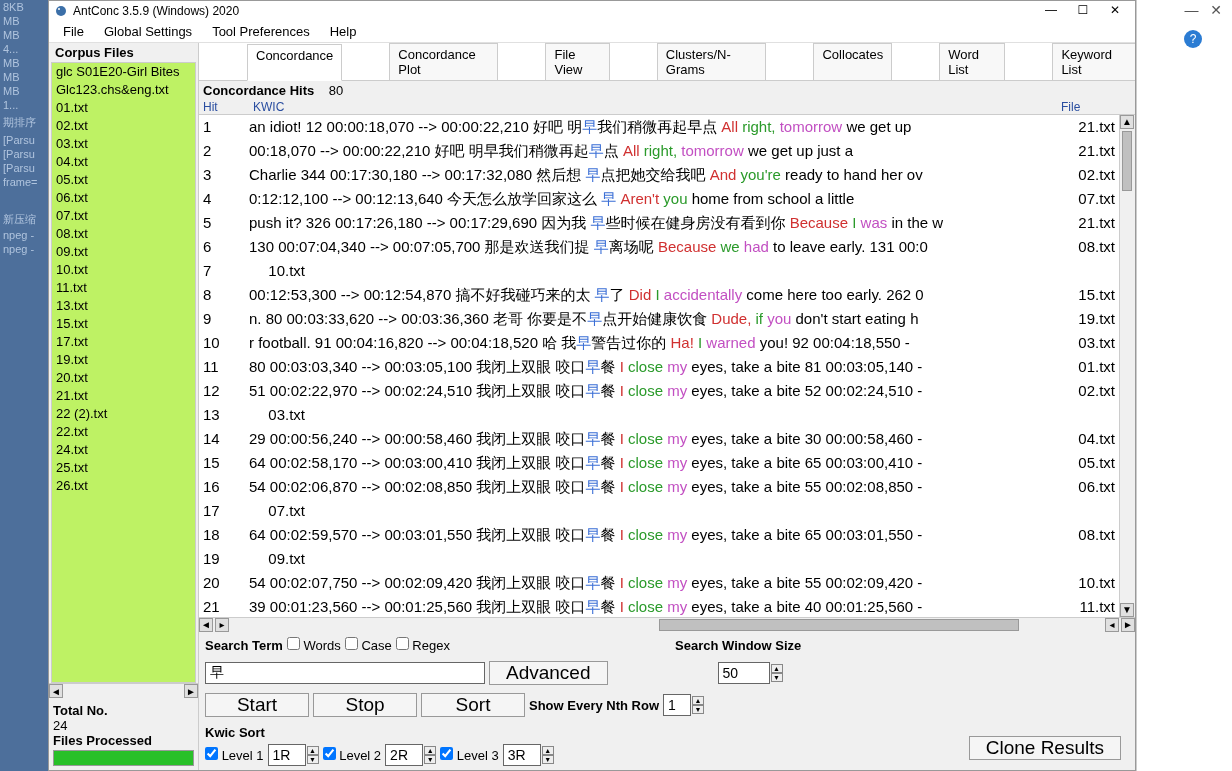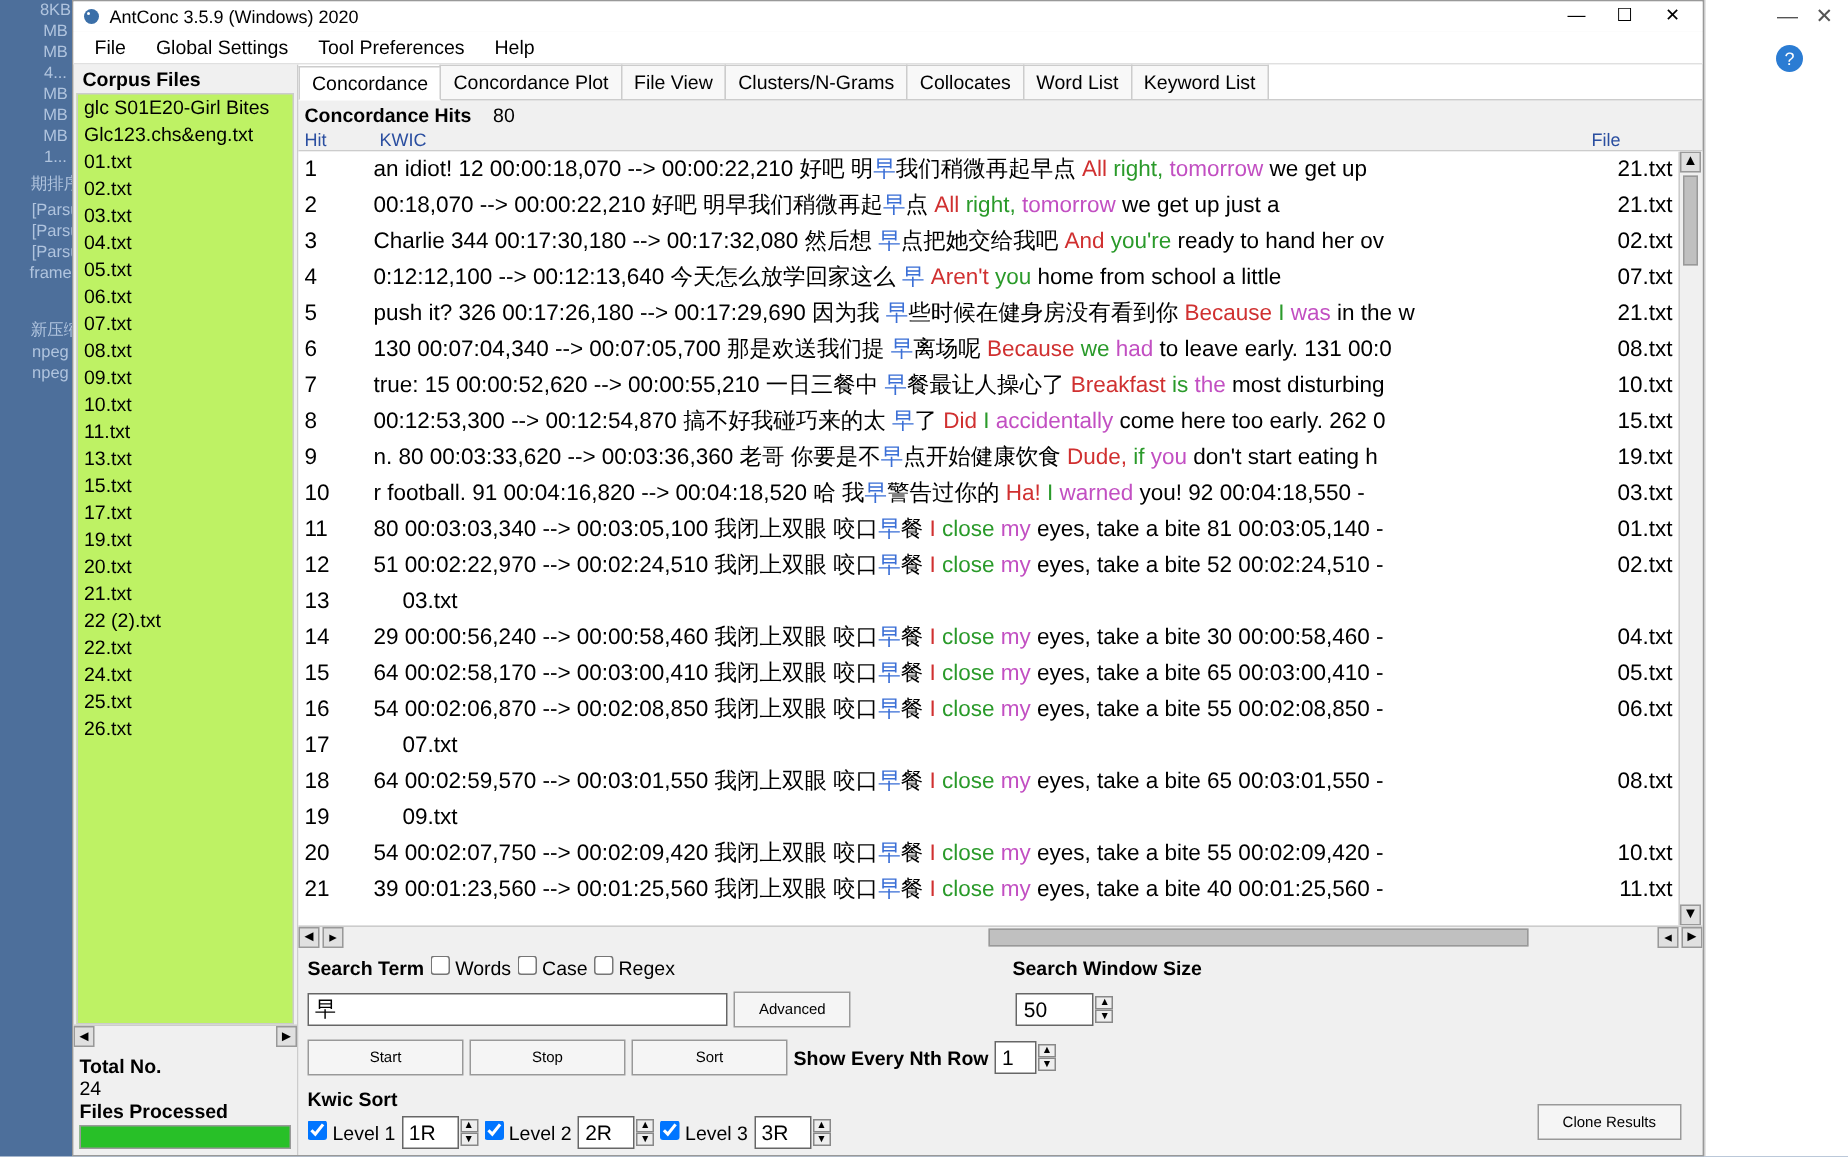--- a/index.html
+++ b/index.html
@@ -1,19 +1,19 @@
 <!DOCTYPE html>
 <html><head>
 <meta charset="utf-8">
 <style>
 * { box-sizing: border-box; margin: 0; padding: 0; font-family: "Segoe UI", Tahoma, sans-serif; }
 body { background: #4d6f9b; width: 1232px; height: 771px; overflow: hidden; position: relative; }
 
 
-.bg-left { position: absolute; left: 12px; top: 0; width: 50px; height: 771px; color: #b0c4de; font-size: 11px; text-align: center; }
+.bg-left { position: absolute; left: 0; top: 0; width: 50px; height: 771px; color: #b0c4de; font-size: 11px; }
 .bg-left div { padding: 1px 3px; }
 
 .antconc-window { position: absolute; left: 48px; top: 0; width: 1088px; height: 771px; background: #f0f0f0; border: 1px solid #999; display: flex; flex-direction: column; }
 
 
 .titlebar { height: 20px; background: #fff; display: flex; align-items: center; padding: 0 4px; font-size: 12px; }
 .titlebar .icon { width: 16px; height: 16px; margin-right: 4px; display:inline-flex; align-items:center; justify-content:center; }
 .titlebar .title { flex: 1; }
 .winbtns { display: flex; }
 .winbtn { width: 32px; height: 20px; text-align: center; font-size: 12px; line-height: 18px; cursor: pointer; }
@@ -33,21 +33,21 @@
 .hscroll .arrow.l { left: 0; }
 .hscroll .arrow.r { right: 0; }
 
 .sidebar-bottom { padding: 4px; font-size: 13px; }
 .sidebar-bottom .label { font-weight: bold; }
 .progress { height: 16px; background: #28c028; border: 1px solid #999; margin-top: 2px; }
 
 
 .content { flex: 1; display: flex; flex-direction: column; background: #f0f0f0; }
 .tabs { display: flex; background: #fff; border-bottom: 1px solid #ccc; font-size: 13px; }
-.tab { padding: 3px 8px; border: 1px solid #ccc; border-bottom: none; margin-right: -1px; background: #f8f8f8; cursor: pointer; }
+.tab { padding: 3px 8px; border: 1px solid #ccc; border-bottom: none; margin-right: -1px; background: #f8f8f8; cursor: pointer; margin-left: 48px; }
 .tab.active { background: #fff; border-bottom: 1px solid #fff; position: relative; top: 1px; color: #000; }
 
 .hits-row { padding: 2px 4px; font-size: 13px; }
 .hits-row .lbl { font-weight: bold; }
 
 .col-head { display: flex; font-size: 12px; color: #2a4ea0; padding: 0 4px; border-bottom: 1px solid #ccc; }
 .col-head .c-hit { width: 50px; }
 .col-head .c-kwic { flex: 1; }
 .col-head .c-file { width: 70px; }
 
@@ -73,21 +73,21 @@
 .hbar .arrow.l2 { left: 0; } .hbar .arrow.l2b { left: 16px; }
 .hbar .arrow.r2 { right: 0; } .hbar .arrow.r2b { right: 16px; }
 .hbar .thumb { position: absolute; left: 460px; width: 360px; top: 1px; height: 12px; background: #c0c0c0; border: 1px solid #999; }
 
 
 .controls { padding: 4px 6px; font-size: 13px; display: flex; flex-wrap: wrap; column-gap: 10px; row-gap: 4px; align-items: center; }
 .controls .group { display: flex; align-items: center; gap: 4px; }
 .controls .bold { font-weight: bold; }
 .controls input[type="text"] { border: 1px solid #666; height: 22px; padding: 0 4px; font-size: 14px; }
 .controls input.search { width: 280px; }
-.controls button { height: 24px; padding: 0 16px; background: #f5f5f5; border: 1px solid #999; cursor: pointer; font-size: 10px; }
+.controls button { height: 24px; padding: 0 16px; background: #f5f5f5; border: 1px solid #999; cursor: pointer; font-size: 19px; }
 .controls button.wide { width: 104px; }
 .spinner { display: inline-flex; align-items: center; }
 .spinner input { width: 38px; height: 20px; border: 1px solid #888; padding: 0 3px; font-size: 12px; }
 .spinner .ud { display: flex; flex-direction: column; margin-left: 1px; }
 .spinner .ud span { width: 12px; height: 9px; border: 1px solid #888; font-size: 7px; line-height: 7px; text-align: center; background: #eee; cursor: pointer; }
 
 .bottom-right { position: absolute; right: 14px; bottom: 10px; padding-left: 23px; }
 
 
 .bg-right { position: absolute; right: 0; top: 0; width: 96px; height: 771px; background: #fff; border-left: 1px solid #ccc; }
@@ -251,21 +251,20 @@
                 <div class="kw">push it?  326 00:17:26,180 --&gt; 00:17:29,690 因为我 <span class="w-blue">早</span>些时候在健身房没有看到你 <span class="w-red">Because </span><span class="w-green">I </span><span class="w-purple">was </span>in the w</div>
                 <div class="fn">21.txt</div>
               </div>
               <div class="conc-row">
                 <div class="hitno">6</div>
                 <div class="kw"> 130 00:07:04,340 --&gt; 00:07:05,700 那是欢送我们提 <span class="w-blue">早</span>离场呢 <span class="w-red">Because </span><span class="w-green">we </span><span class="w-purple">had </span>to leave early.  131 00:0</div>
                 <div class="fn">08.txt</div>
               </div>
               <div class="conc-row">
                 <div class="hitno">7</div>
-                <div class="kw">true:  15 00:00:52,620 --&gt; 00:00:55,210 一日三餐中 <span class="w-blue">早</span>餐最让人操心了 <span class="w-red">Breakfast </span><span class="w-green">is </span><span class="w-purple">the </span>most disturbing</div>
                 <div class="fn">10.txt</div>
               </div>
               <div class="conc-row">
                 <div class="hitno">8</div>
                 <div class="kw"> 00:12:53,300 --&gt; 00:12:54,870 搞不好我碰巧来的太 <span class="w-blue">早</span>了 <span class="w-red">Did </span><span class="w-green">I </span><span class="w-purple">accidentally </span>come here too early.  262 0</div>
                 <div class="fn">15.txt</div>
               </div>
               <div class="conc-row">
                 <div class="hitno">9</div>
                 <div class="kw">n.  80 00:03:33,620 --&gt; 00:03:36,360 老哥  你要是不<span class="w-blue">早</span>点开始健康饮食 <span class="w-red">Dude, </span><span class="w-green">if </span><span class="w-purple">you </span>don't start eating h</div>

